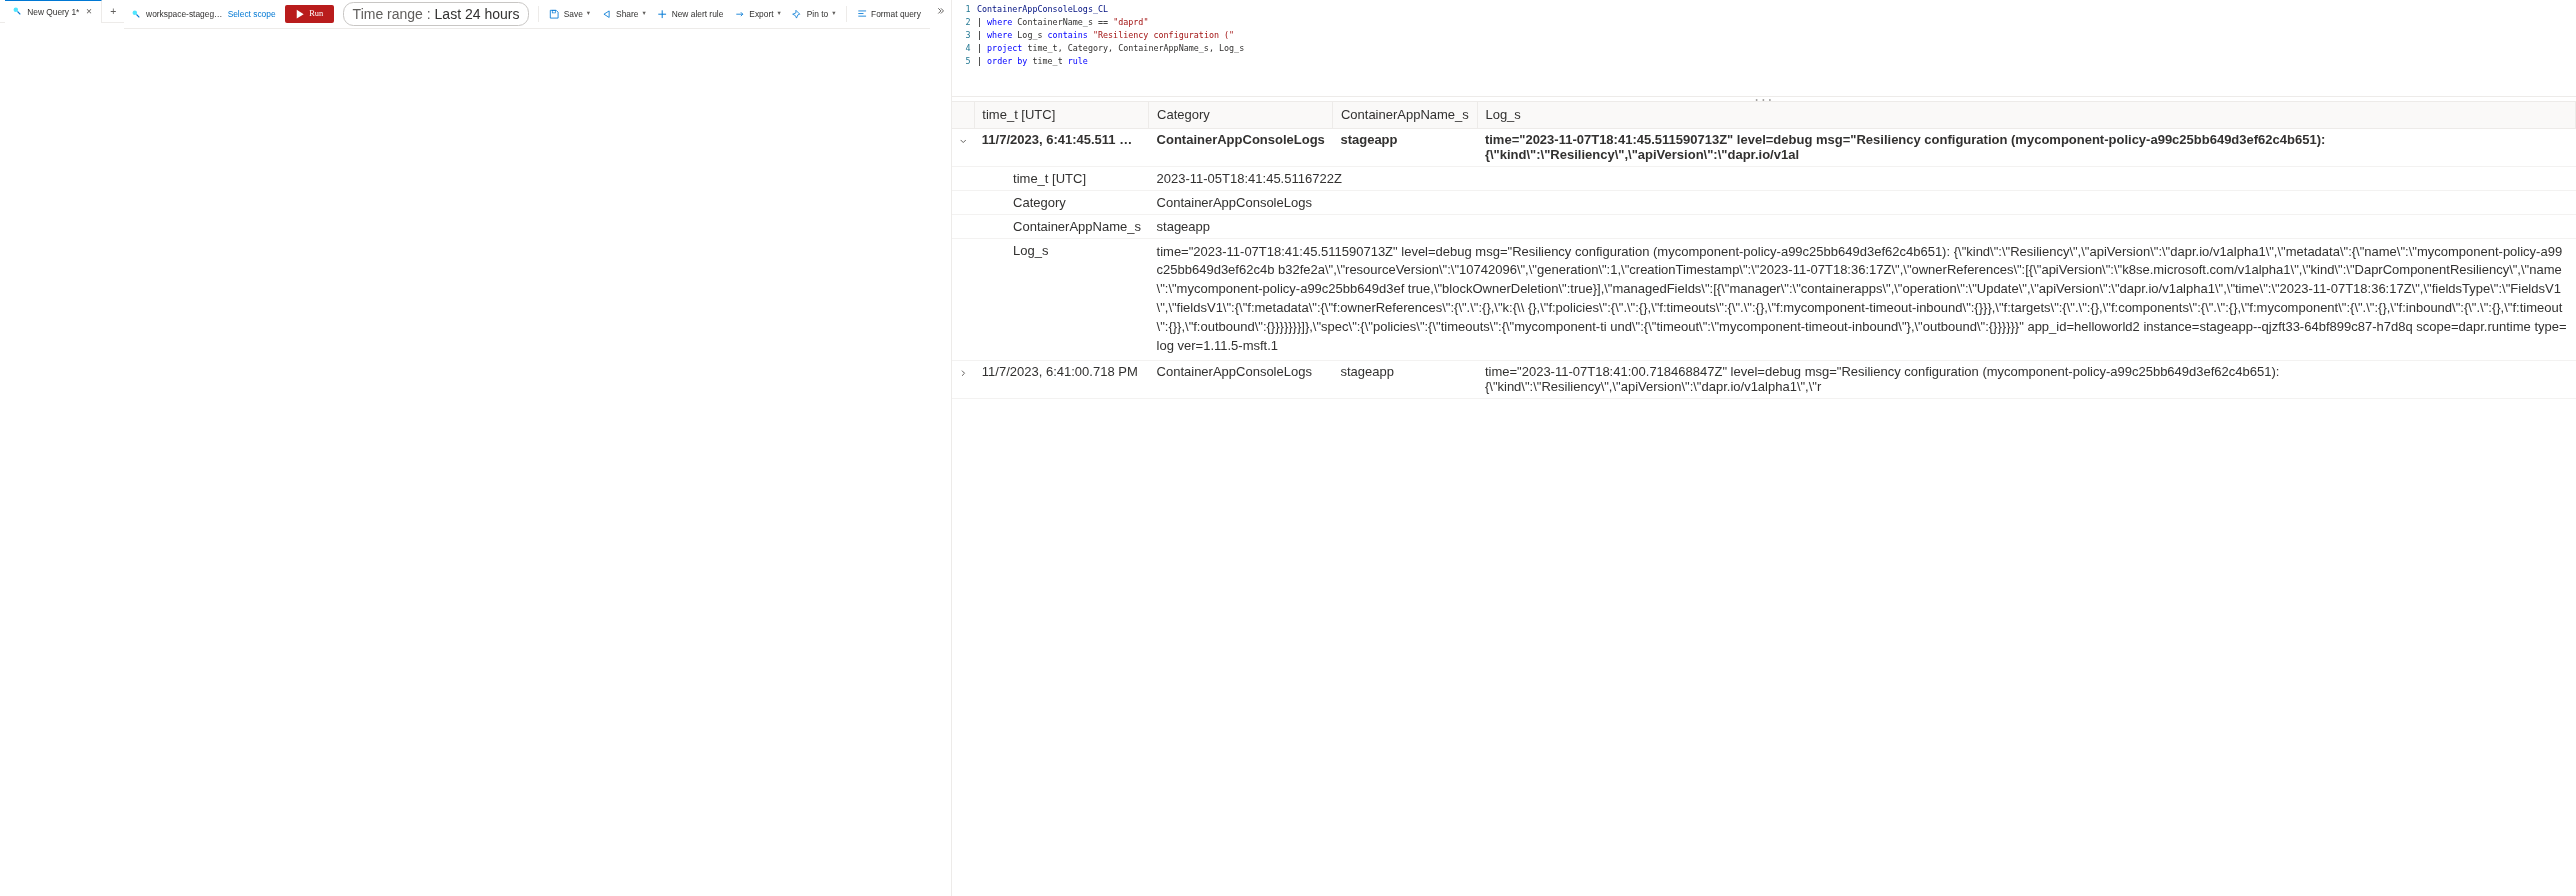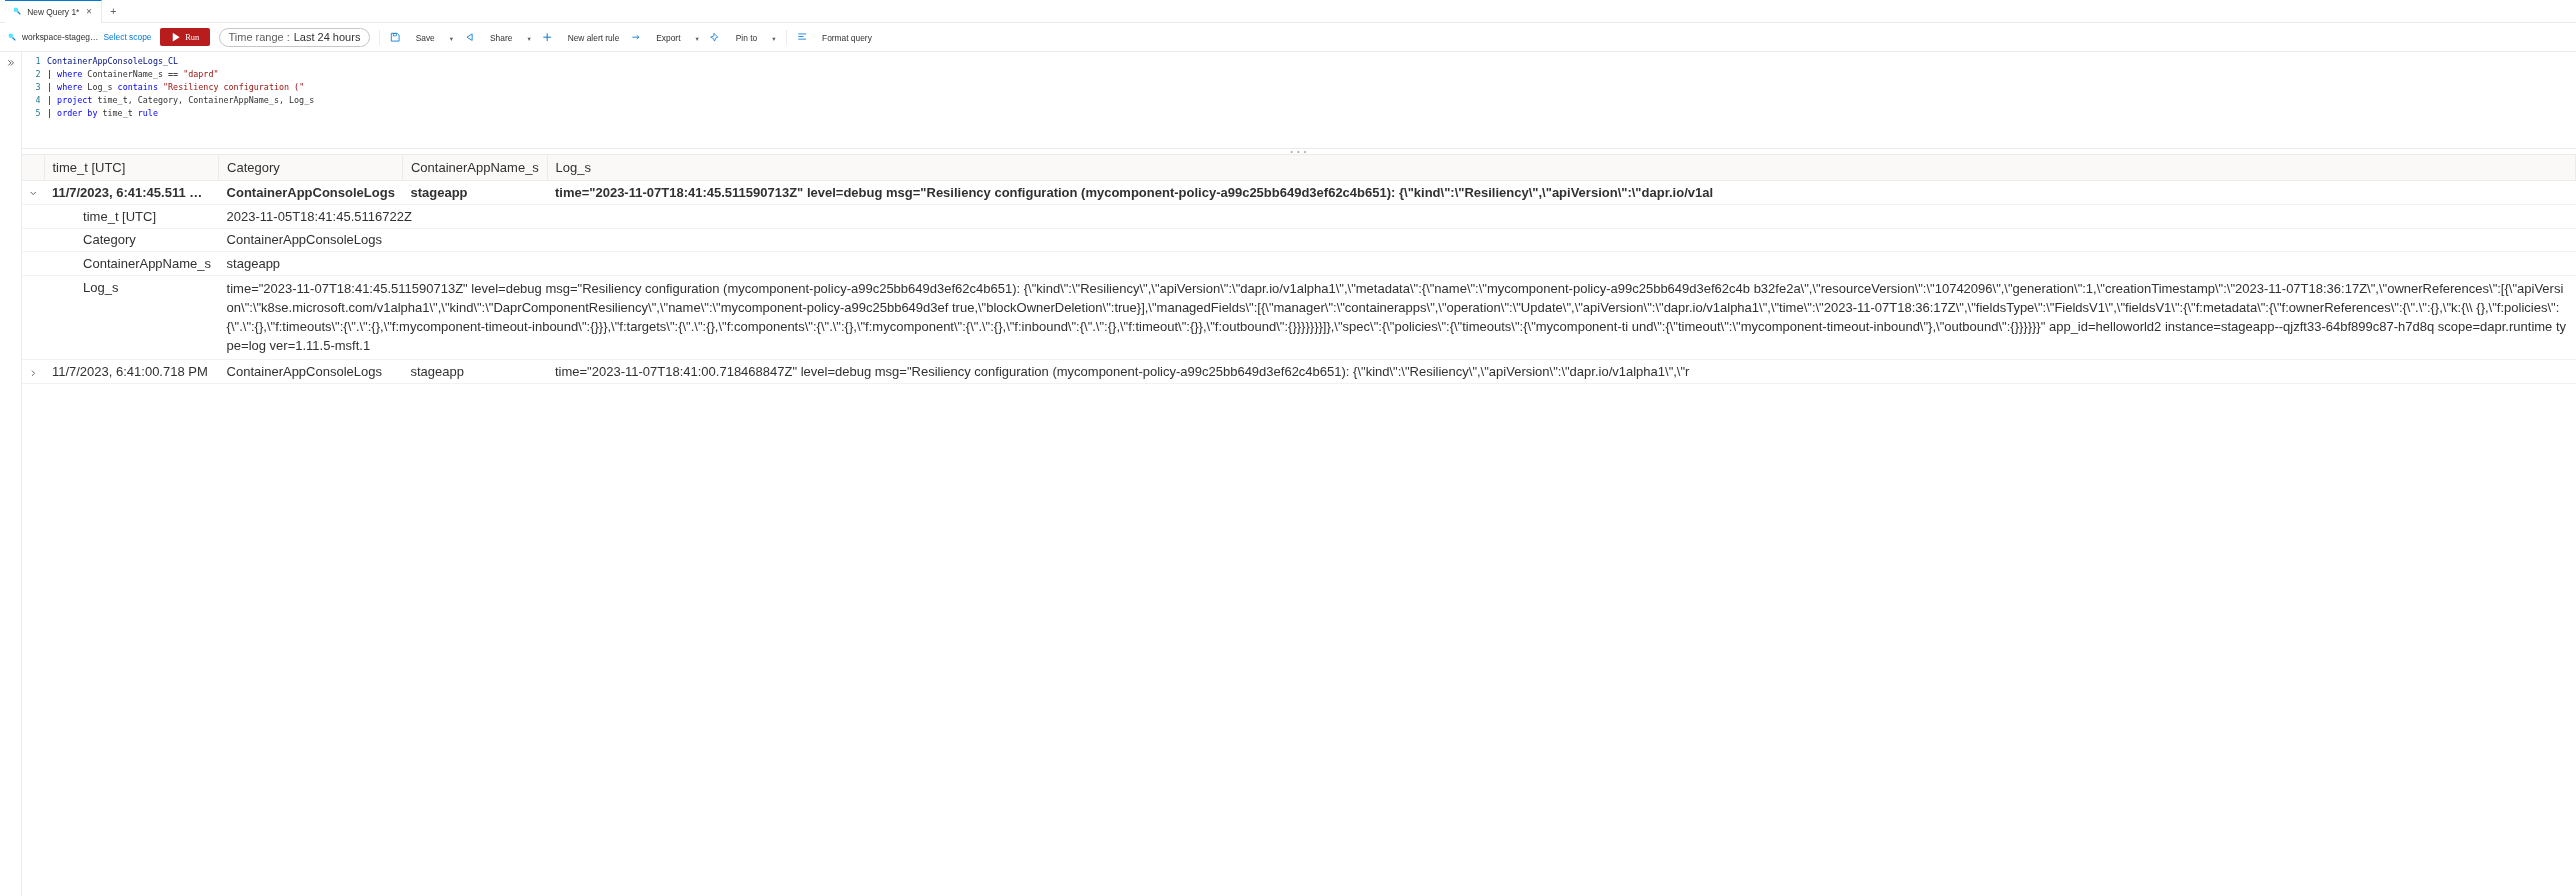--- a/index.html
+++ b/index.html
@@ -1,35 +1,35 @@
 <!DOCTYPE html>
 <html style="font-size:10.4px"><head>
 <meta charset="utf-8">
 <style>
   * { box-sizing: border-box; margin: 0; padding: 0; }
   body { font-family: "Segoe UI", -apple-system, sans-serif; font-size: 8.4px; color: #323130; background: #fff; overflow-x: hidden; }
-  .app { display: flex; flex-direction: column; width: 100%; height: 897px; }
+  .app { display: flex; flex-direction: row; width: 100%; height: 897px; }
   
   .tabs { display: flex; align-items: center; height: 23.4px; border-bottom: 0.6px solid #edebe9; padding-left: 5.2px; }
   .tab { display: flex; align-items: center; padding: 0 7.8px; height: 100%; gap: 5.2px; border-right: 0.6px solid #edebe9; position: relative; cursor: pointer; }
   .tab.active { border-top: 1.9px solid #0078d4; background: #fff; }
   .tab.active::after { content: ""; position: absolute; bottom: -0.6px; left: 0; right: 0; height: 0.6px; background: #fff; }
   .tab .close { color: #605e5c; font-size: 7.8px; padding: 1.3px; }
   .new-tab { padding: 0 7.8px; color: #605e5c; font-size: 10.4px; cursor: pointer; }
   .azure-icon { width: 9px; height: 9px; }
   
   .toolbar { display: flex; align-items: center; height: 29px; padding: 0 7.8px; gap: 9px; border-bottom: 0.6px solid #edebe9; }
   .scope { display: flex; align-items: flex-end; gap: 5.2px; }
   .workspace { color: #323130; max-width: 91px; white-space: nowrap; overflow: hidden; text-overflow: ellipsis; }
   .select-scope { color: #0078d4; cursor: pointer; font-size: 8.4px; }
   .run-btn { display: inline-flex; align-items: center; gap: 3.9px; background: #b91c1c; color: #fff; border: none; border-radius: 2px; padding: 3.9px 10.4px; font-size: 8.4px; cursor: pointer; font-family: Liberation Serif, serif; }
-  .time-range { display: inline-flex; align-items: center; gap: 3.9px; border: 0.6px solid #c8c6c4; border-radius: 10.4px; padding: 2.6px 9px; cursor: pointer; font-size: 11px; }
+  .time-range { display: inline-flex; align-items: center; gap: 3.9px; border: 0.6px solid #c8c6c4; border-radius: 10.4px; padding: 2.6px 9px; cursor: pointer; font-size: 14px; }
   .time-range .label { color: #605e5c; }
   .divider { width: 0.6px; height: 15.6px; background: #edebe9; }
-  .tb-item { display: inline-flex; align-items: flex-end; gap: 15px; color: #323130; cursor: pointer; font-size: 8.4px; padding: 2.6px 1.3px; }
+  .tb-item { display: inline-flex; align-items: flex-start; gap: 4px; color: #323130; cursor: pointer; font-size: 8.4px; padding: 2.6px 1.3px; }
   .tb-item .chev { color: #605e5c; font-size: 6.5px; }
   .tb-icon { width: 10.4px; height: 10.4px; display: inline-flex; align-items: center; justify-content: center; }
   
   .content { display: flex; flex: 1; }
   .expand-rail { width: 22px; border-right: 0.6px solid #edebe9; display: flex; align-items: flex-start; justify-content: center; padding-top: 6.5px; cursor: pointer; }
   .main { flex: 1; display: flex; flex-direction: column; }
   
   .editor { display: flex; padding: 2.6px 0 0 0; border-bottom: 0.6px solid #edebe9; min-height: 97px; font-family: Menlo, Consolas, monospace; font-size: 8.4px; }
   .gutter { width: 25px; text-align: right; color: #237893; padding-right: 6.5px; line-height: 13px; user-select: none; }
   .code { flex: 1; line-height: 13px; white-space: pre; }

